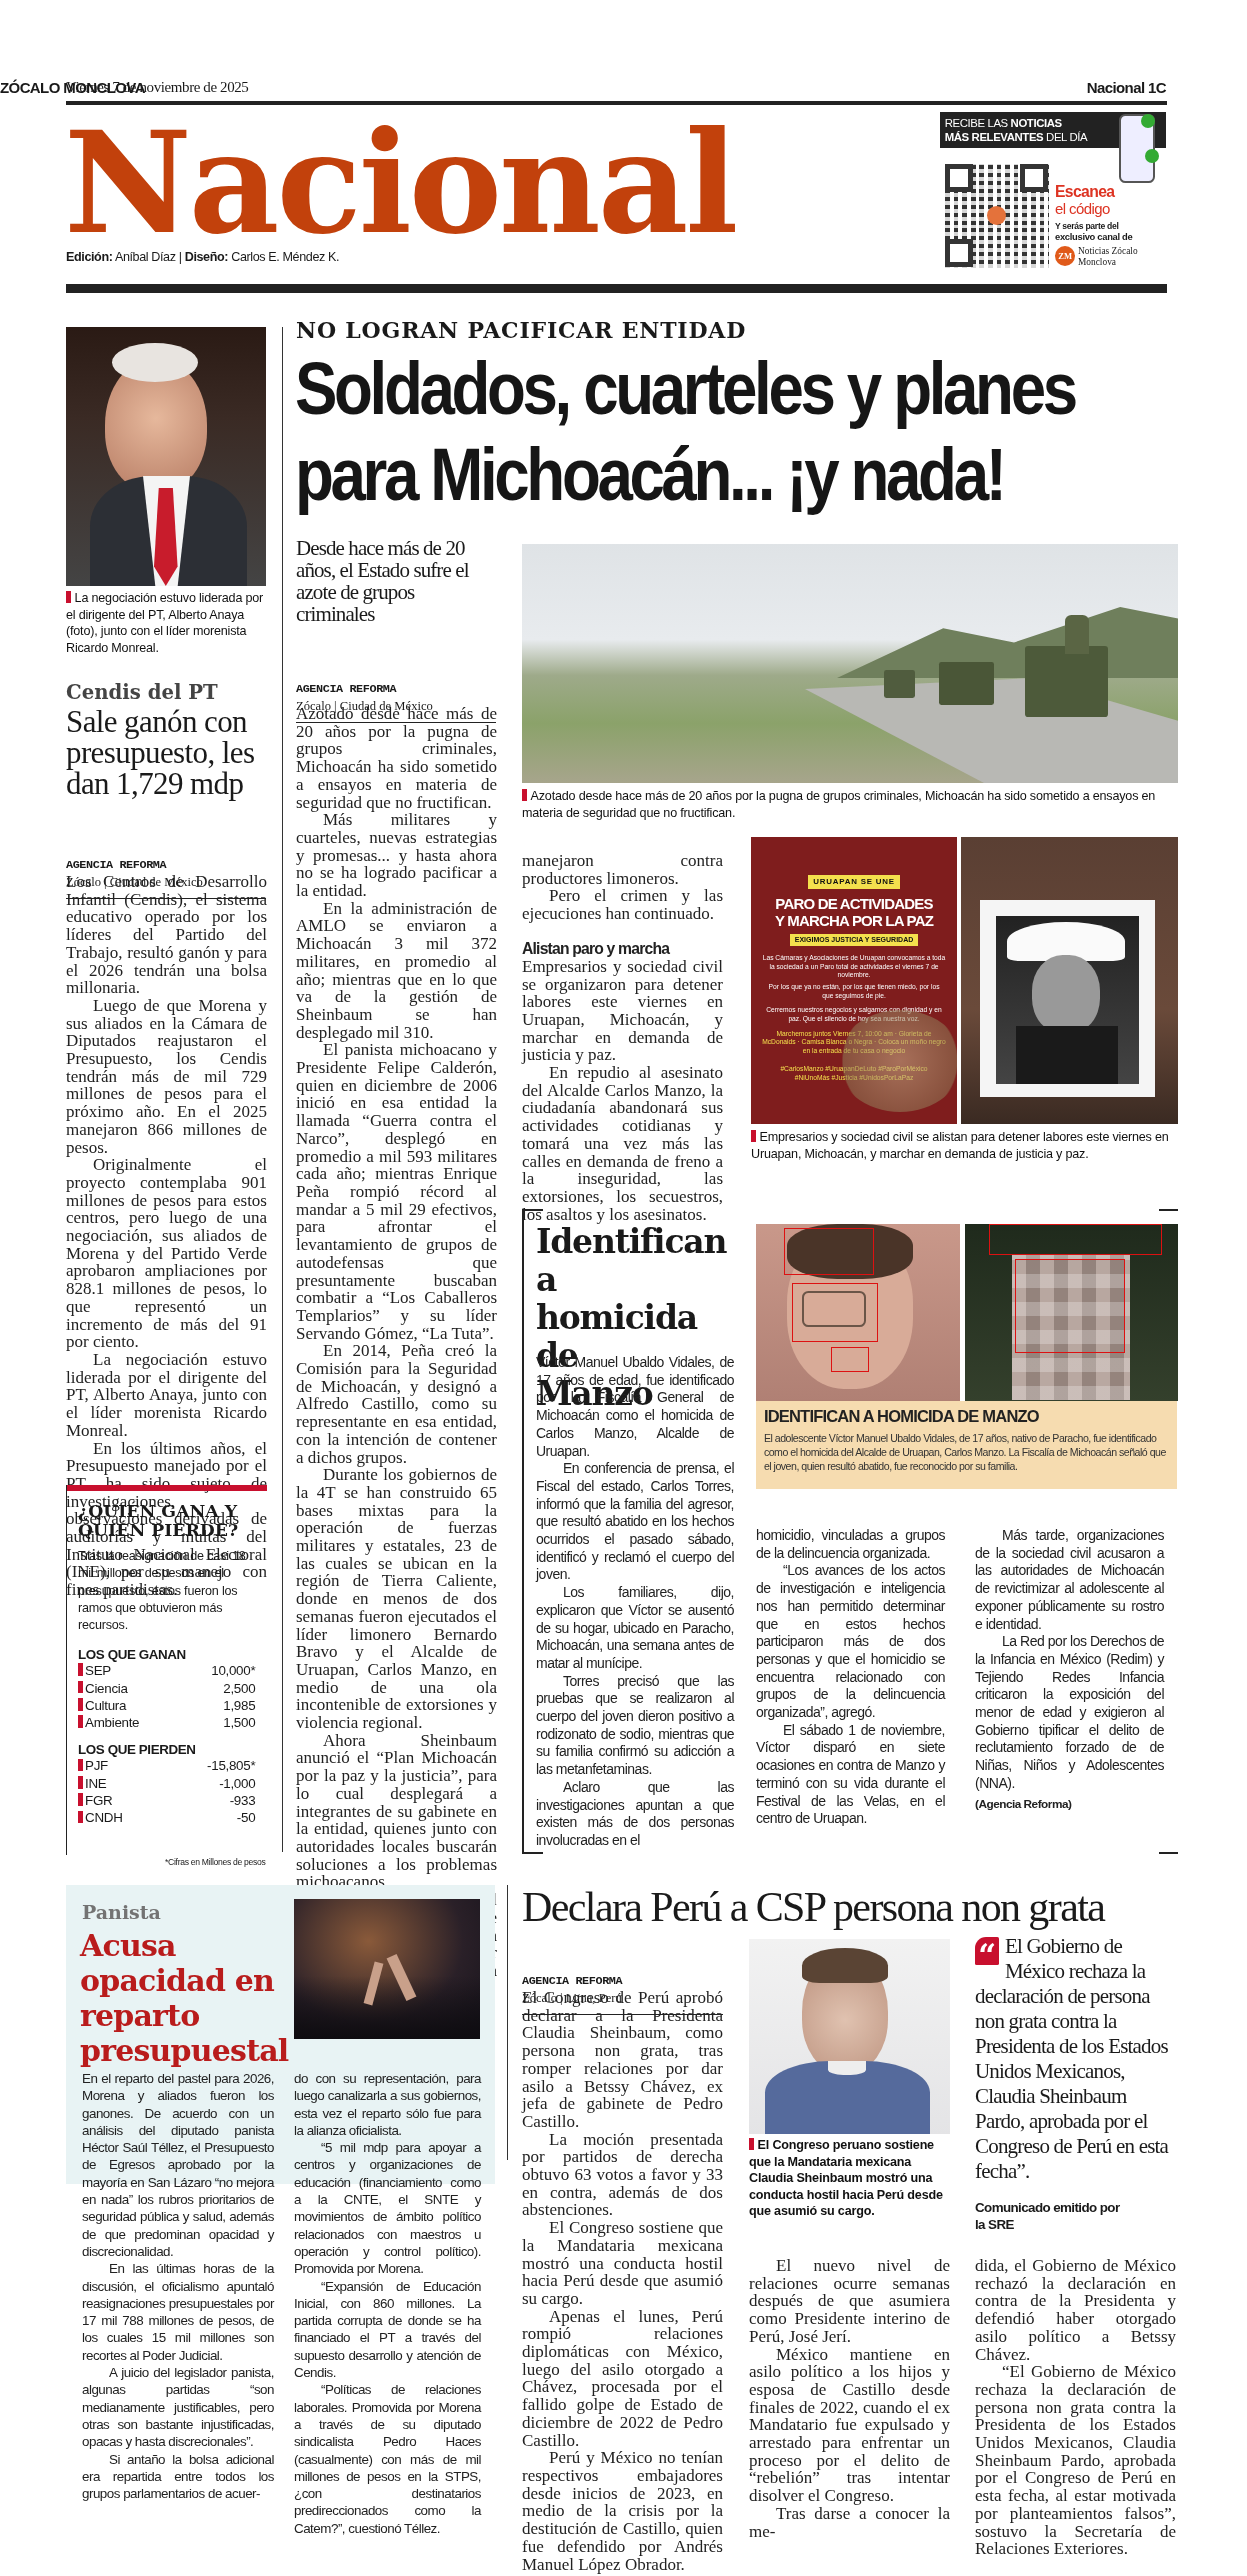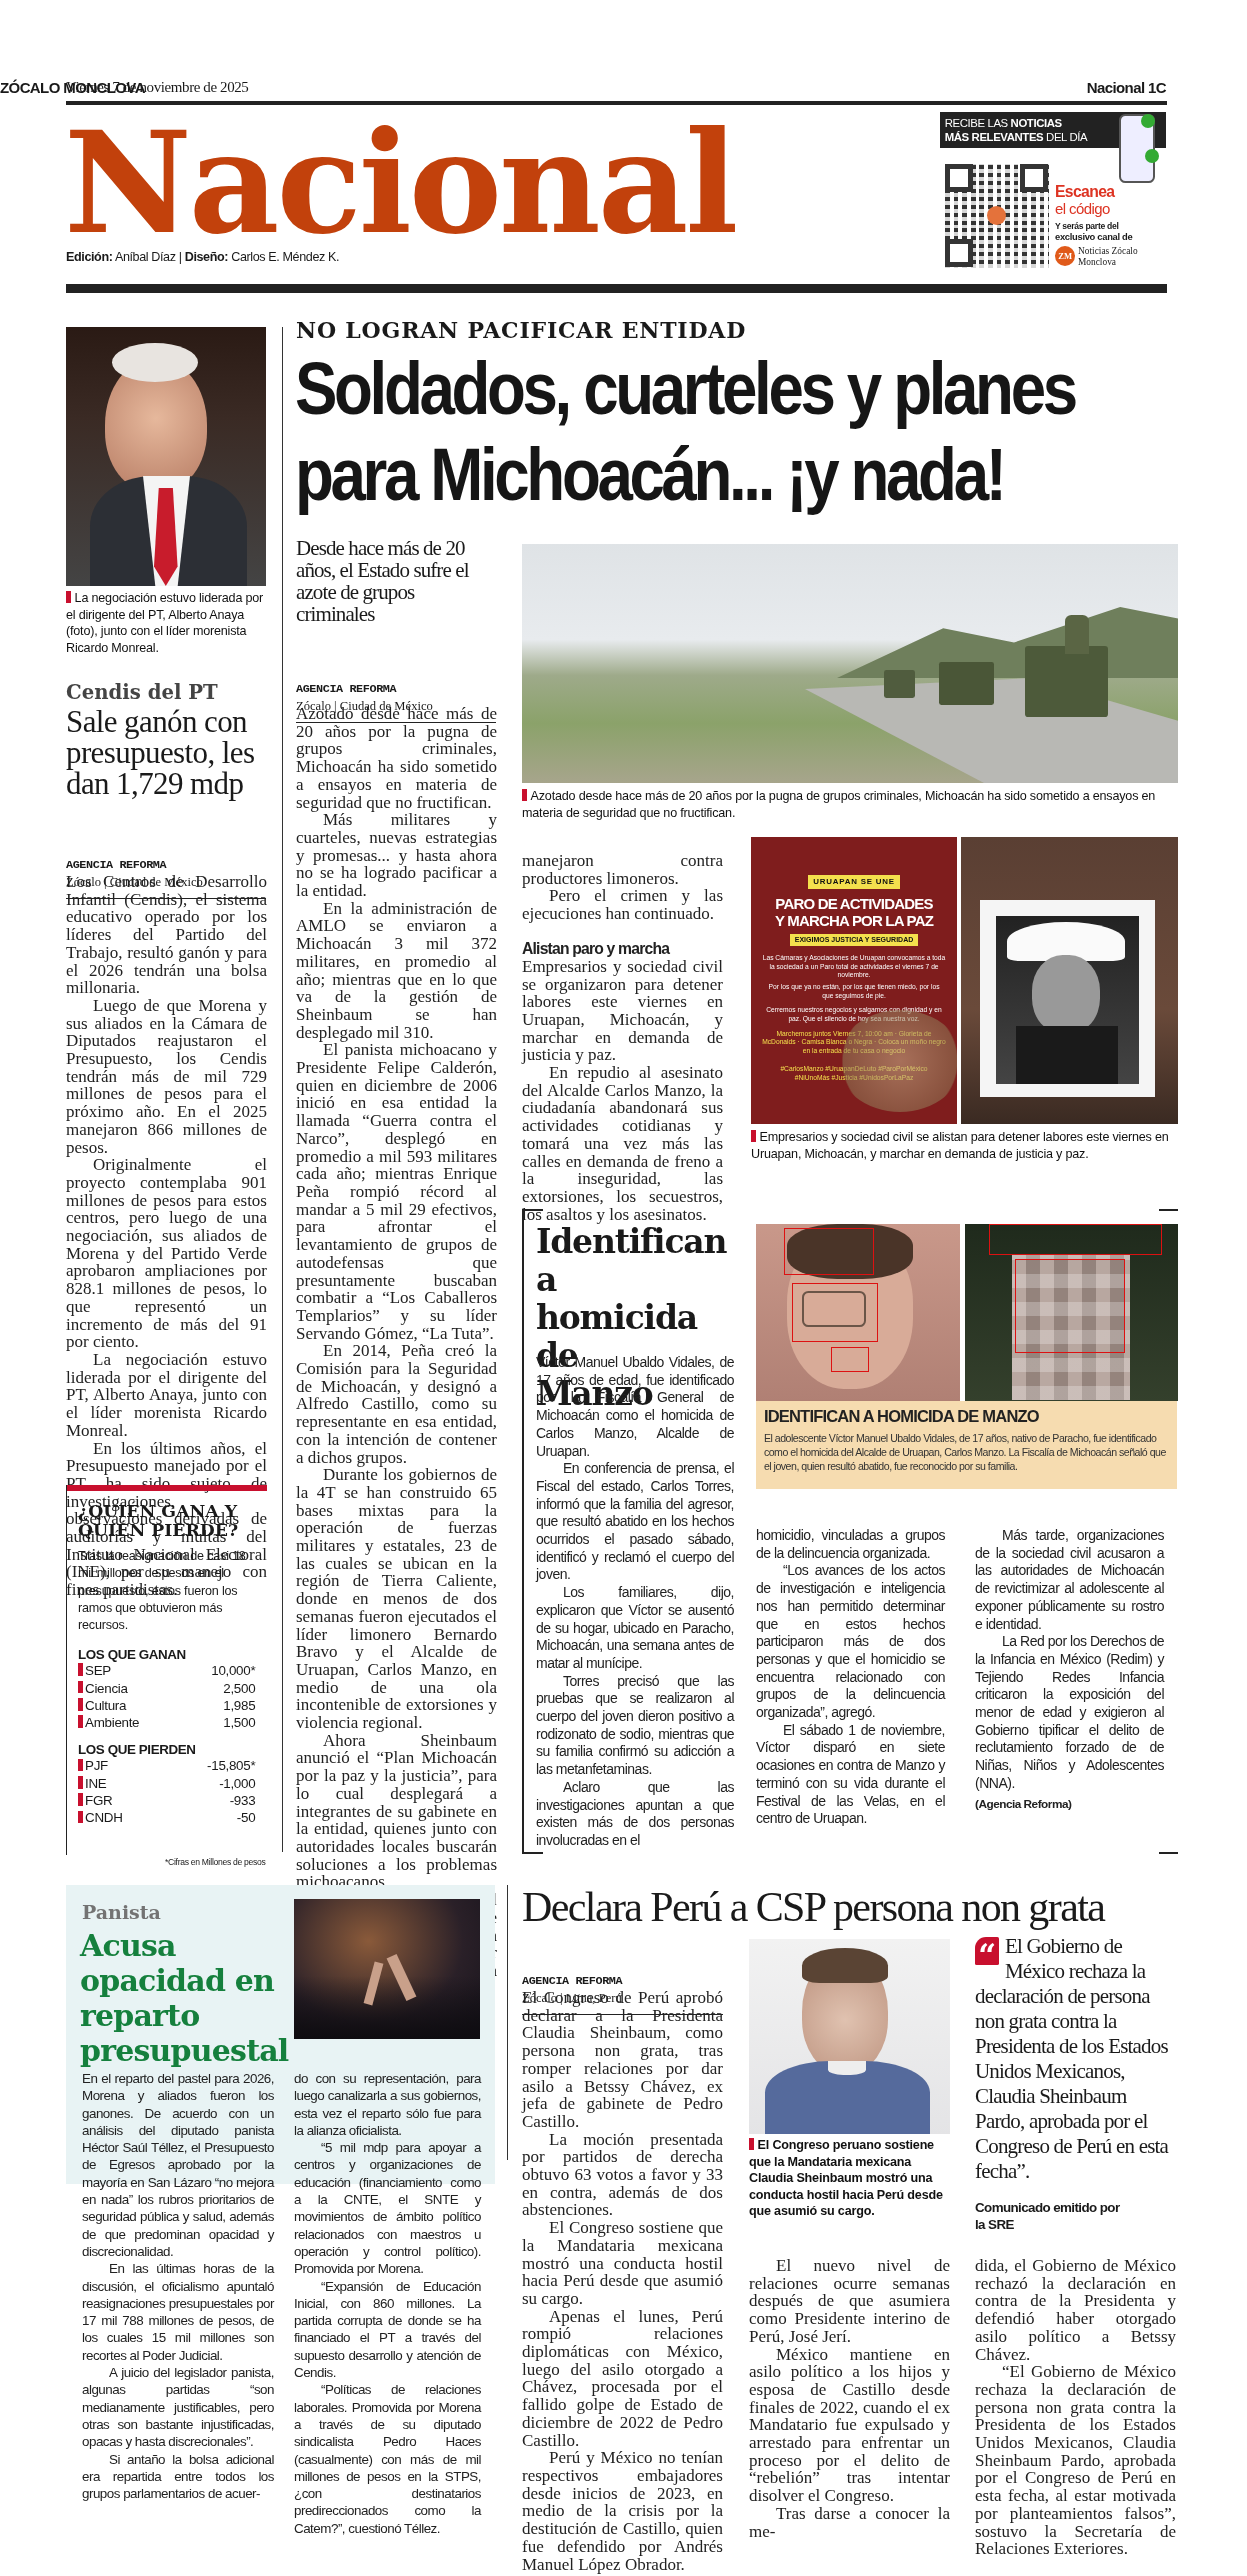--- a/index.html
+++ b/index.html
@@ -252,21 +252,21 @@
 <div class="abs cond-text" style="left:975px;top:1527px;width:189px;">
   <div id="hom-col3">
       <p>Más tarde, organizaciones de la sociedad civil acusaron a las autoridades de Michoacán de revictimizar al adolescente al exponer públicamente su rostro e identidad.</p>
       <p>La Red por los Derechos de la Infancia en México (Redim) y Tejiendo Redes Infancia criticaron la exposición del menor de edad y exigieron al Gobierno tipificar el delito de reclutamiento forzado de de Niñas, Niños y Adolescentes (NNA).</p>
     </div>
   <div style="font-weight:bold;font-size:11.8px;margin-top:3.1px;">(Agencia Reforma)</div>
 </div>
 
 <div class="abs" style="left:66px;top:1885px;width:429px;height:299px;background:#e8f3f4;"></div>
 <div class="abs" style="left:82px;top:1901px;font-family:'DejaVu Serif',serif;font-weight:bold;font-size:19px;color:#737373;">Panista</div>
-<div class="abs" style="left:80px;top:1928px;width:204px;font-family:'DejaVu Serif',serif;font-weight:bold;font-size:30px;line-height:35px;letter-spacing:-0.8px;color:#15803d;">Acusa opacidad en reparto presupuestal</div>
+<div class="abs" style="left:80px;top:1928px;width:204px;font-family:'DejaVu Serif',serif;font-weight:bold;font-size:30px;line-height:35px;letter-spacing:-0.8px;color:#b91c1c;">Acusa opacidad en reparto presupuestal</div>
 <div class="abs photo" style="left:294px;top:1899px;width:186px;height:140px;background:radial-gradient(ellipse at 40% 30%,#8a5a3a 0%,#2a2028 60%,#15121a 100%);">
   <div style="position:absolute;left:0;bottom:0;width:186px;height:63px;background:linear-gradient(180deg,transparent,#0e0c10);"></div>
   <div style="position:absolute;left:102px;top:55px;width:11px;height:47px;background:#c9a08a;transform:rotate(-25deg);"></div>
   <div style="position:absolute;left:75px;top:63px;width:9.4px;height:43px;background:#c9a08a;transform:rotate(15deg);"></div>
 </div>
 <div class="abs cond-text" id="pan-col1" style="left:82px;top:2070px;width:192px;font-size:13.4px;line-height:17.3px;">
     <p class="first">En el reparto del pastel para 2026, Morena y aliados fueron los ganones. De acuerdo con un análisis del diputado panista Héctor Saúl Téllez, el Presupuesto de Egresos aprobado por la mayoría en San Lázaro “no mejora en nada” los rubros prioritarios de seguridad pública y salud, además de que predominan opacidad y discrecionalidad.</p>
     <p>En las últimas horas de la discusión, el oficialismo apuntaló reasignaciones presupuestales por 17 mil 788 millones de pesos, de los cuales 15 mil millones son recortes al Poder Judicial.</p>
     <p>A juicio del legislador panista, algunas partidas “son medianamente justificables, pero otras son bastante injustificadas, opacas y hasta discrecionales”.</p>
     <p>Si antaño la bolsa adicional era repartida entre todos los grupos parlamentarios de acuer-</p>

